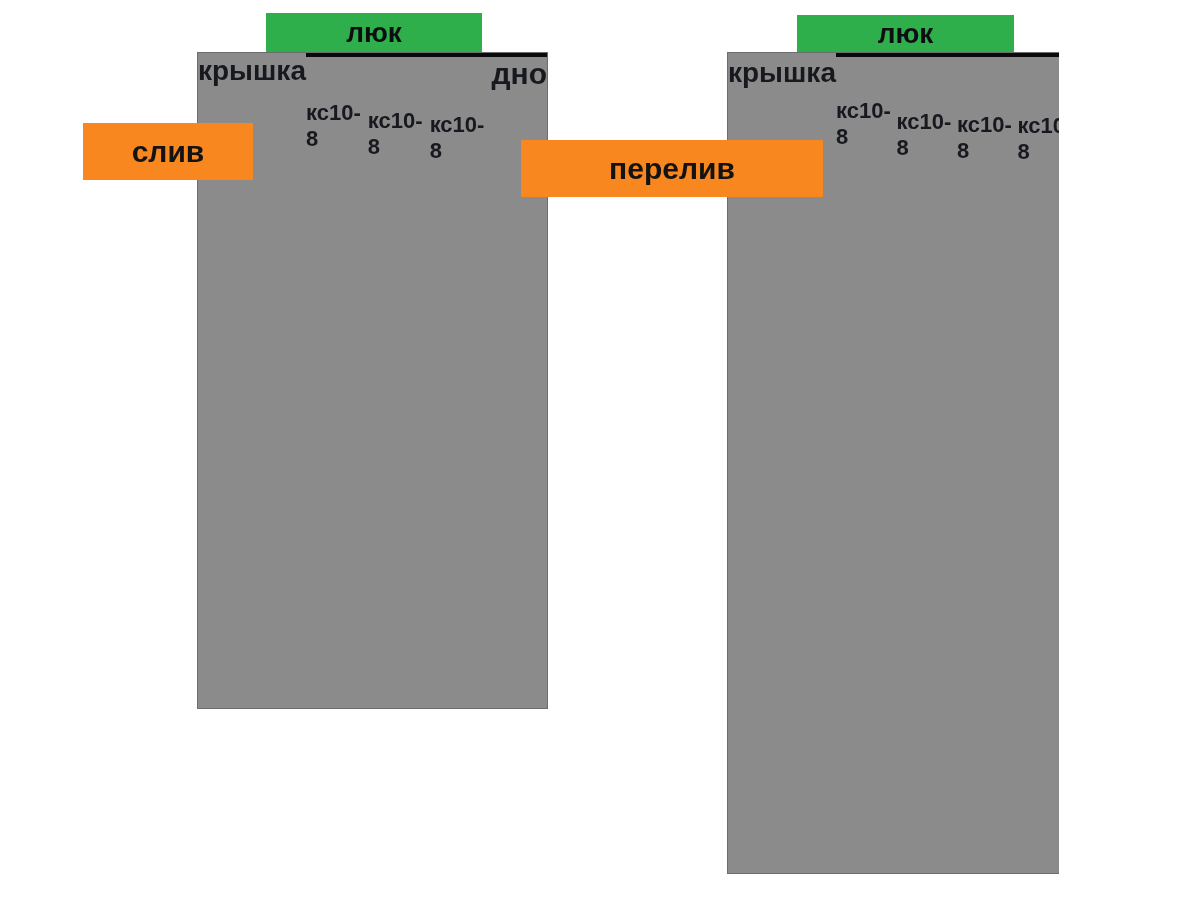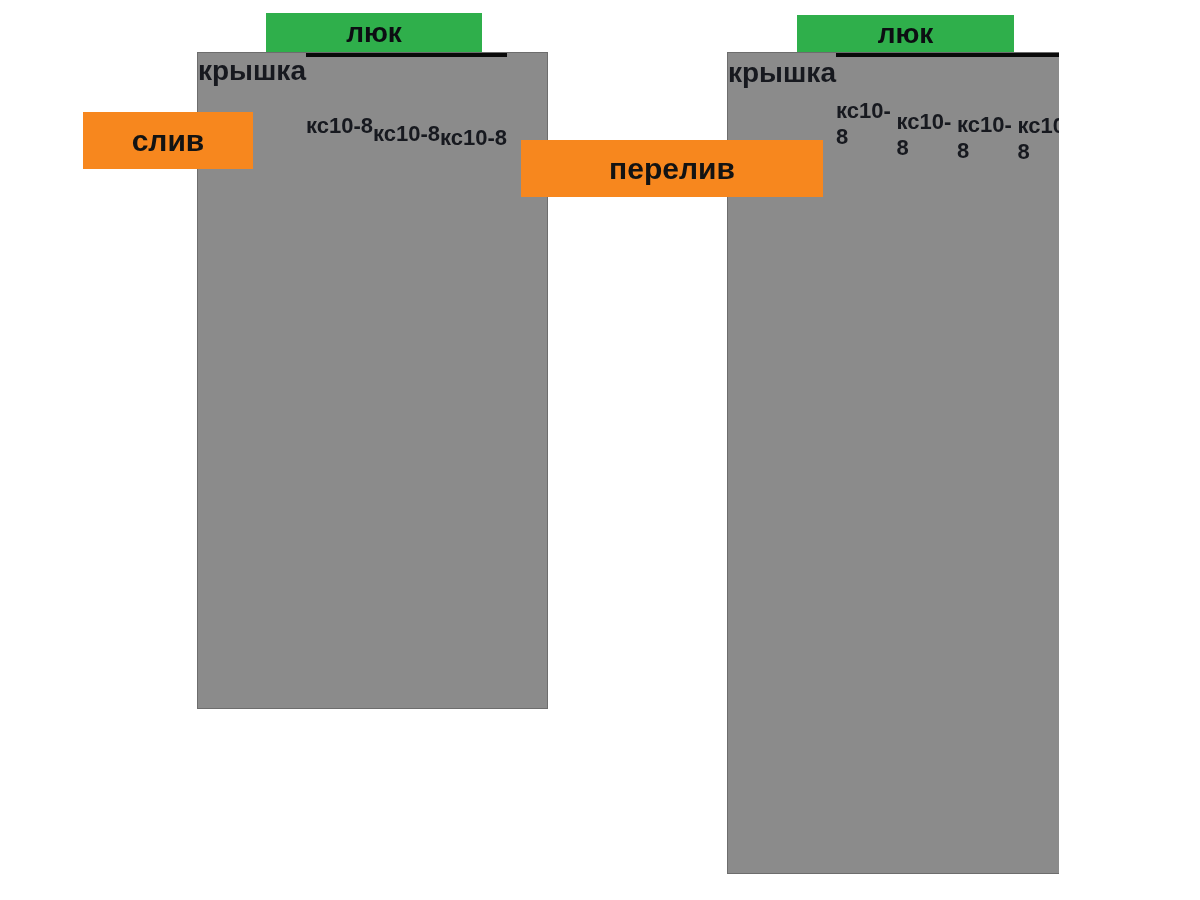--- a/index.html
+++ b/index.html
@@ -68,21 +68,21 @@
   .cr-s3{height:198px;}
   .cr-s4{height:199px;}
   .tag{
     position:absolute;
     background:var(--orange);
     display:flex;align-items:center;justify-content:center;
     font-size:30px;
     color:#131313;
     z-index:5;
   }
-  .tag-drain{left:83px;top:112px;width:170px;height:57px;}
+  .tag-drain{left:83px;top:123px;width:170px;height:57px;}
   .tag-overflow{left:488px;top:140px;width:302px;height:57px;margin-left:33px;}
 </style>
 </head>
 <body>
 
 <div class="canvas">
 
   <div class="hatch hatch-left">
     <span>люк</span>
   </div>
@@ -92,20 +92,23 @@
       <span>крышка</span>
     </div>
     <div class="section cl-s1">
       <span class="lbl-high">кс10-8</span>
     </div>
     <div class="section cl-s2">
       <span class="lbl">кс10-8</span>
     </div>
     <div class="section cl-s3">
       <span class="lbl">кс10-8</span>
+    </div>
+    <div class="bottom-strip cl-dno">
+      <span>дно</span>
     </div>
   </div>
 
   <div class="hatch hatch-right">
     <span>люк</span>
   </div>
 
   <div class="column column-right col-right">
     <div class="cover">
       <span>крышка</span>

